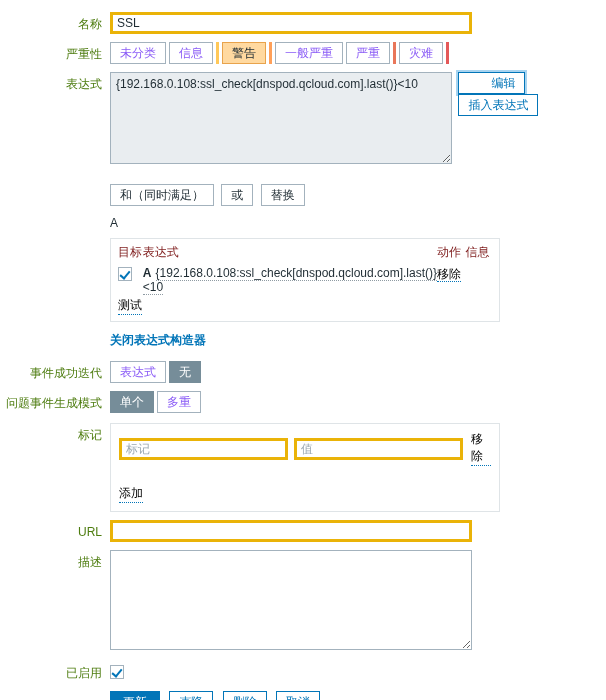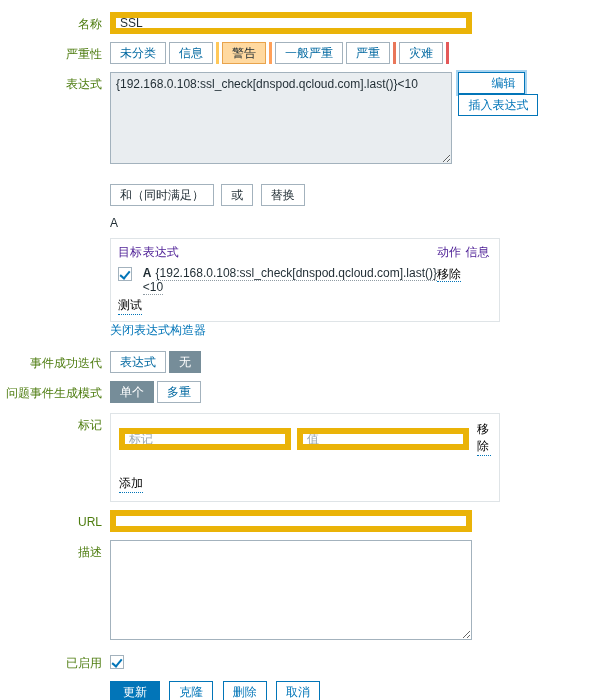--- a/index.html
+++ b/index.html
@@ -35,21 +35,21 @@
     font-size: 12px;
     line-height: 16px;
   }
   .label.blank { color: transparent; }
 
   .field { flex: 1; min-width: 0; }
 
   input[type="text"].txt {
     box-sizing: border-box;
     height: 22px;
-    border: 6px solid #eab308;
+    border: 3px solid #eab308;
     background: #ffffff;
     color: #1f2c33;
     font-family: "Liberation Sans", "DejaVu Sans", sans-serif;
     font-size: 12px;
     padding: 2px 4px;
     outline: none;
   }
   input[type="text"].txt::placeholder { color: #9aa8b2; }
 
   .name-input { width: 362px; }
@@ -57,21 +57,21 @@
 
   
   .seg {
     display: inline-flex;
     align-items: stretch;
     border: 0;
   }
   .seg-btn {
     border: 1px solid #a3b2bd;
     background: #ffffff;
-    color: #0369a1;
+    color: #8b5cf6;
     font-family: "Liberation Sans", "DejaVu Sans", sans-serif;
     font-size: 12px;
     line-height: 18px;
     padding: 1px 9px;
     height: 22px;
     box-sizing: border-box;
     margin-right: 3px;
     cursor: pointer;
     white-space: nowrap;
   }
@@ -166,21 +166,21 @@
     border: 1px solid #dfe4e7;
     background: #ffffff;
     box-sizing: border-box;
     padding: 5px 7px 6px 7px;
     margin-top: 8px;
   }
   .builder table { width: 100%; border-collapse: collapse; }
   .builder th {
     text-align: left;
     font-weight: normal;
-    color: #4c1d95;
+    color: #7f1d1d;
     font-size: 12px;
     padding: 0 0 4px 0;
     white-space: nowrap;
   }
   .builder td {
     padding: 1px 0;
     vertical-align: top;
     font-size: 12px;
     color: #1f2c33;
   }
@@ -202,21 +202,21 @@
     font-size: 12px;
   }
   .expr-cell .exprtext {
     border-bottom: 1px dotted #8f9ba3;
     color: #1f2c33;
   }
   .tag-a { font-weight: bold; margin-right: 4px; }
 
   .test-link { margin-top: 2px; display: inline-block; }
 
-  .close-builder { display: inline-block; }
+  .close-builder { margin-top: 10px; display: inline-block; font-weight: bold; }
 
   input[type="checkbox"].cb {
     -webkit-appearance: none;
     appearance: none;
     width: 14px;
     height: 14px;
     border: 1px solid #a3b2bd;
     background: #ffffff;
     position: relative;
     margin: 0;

